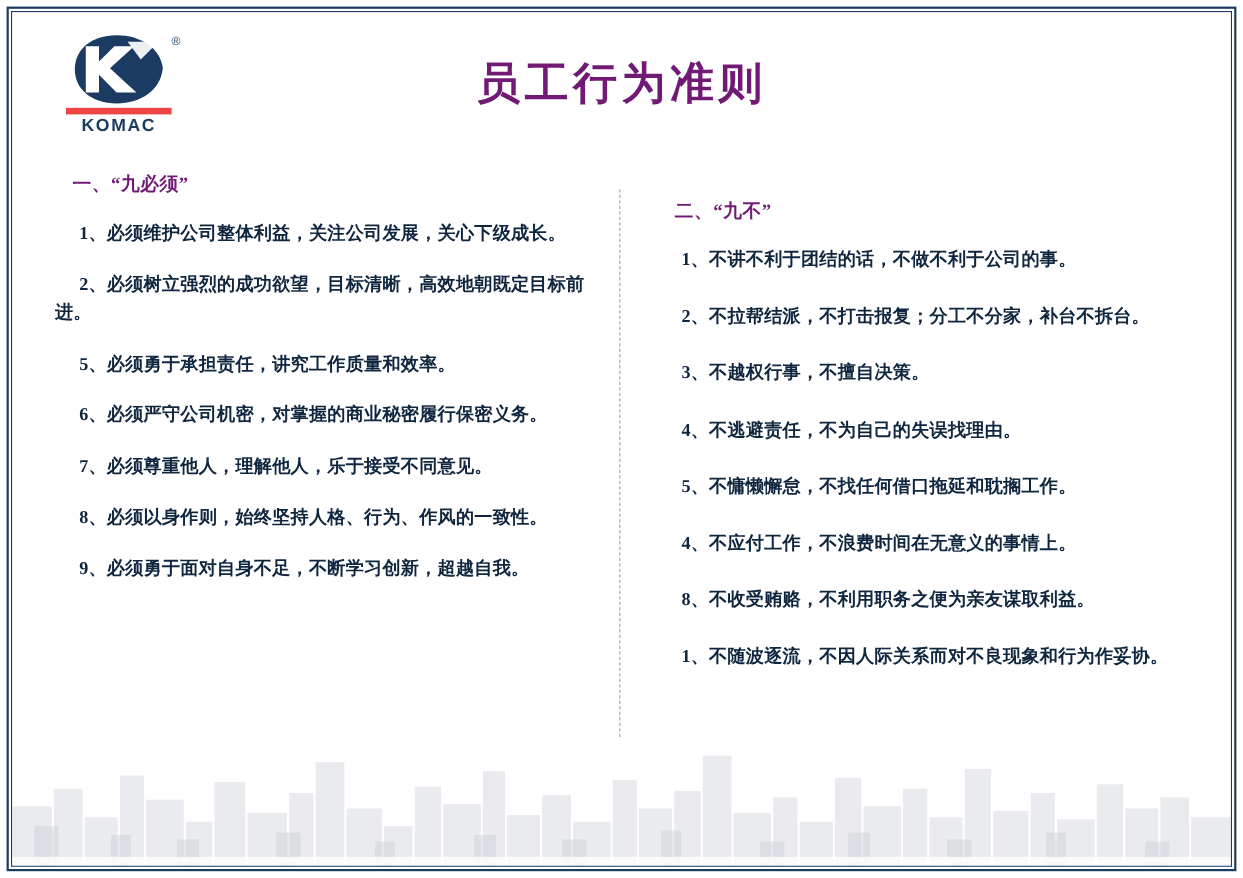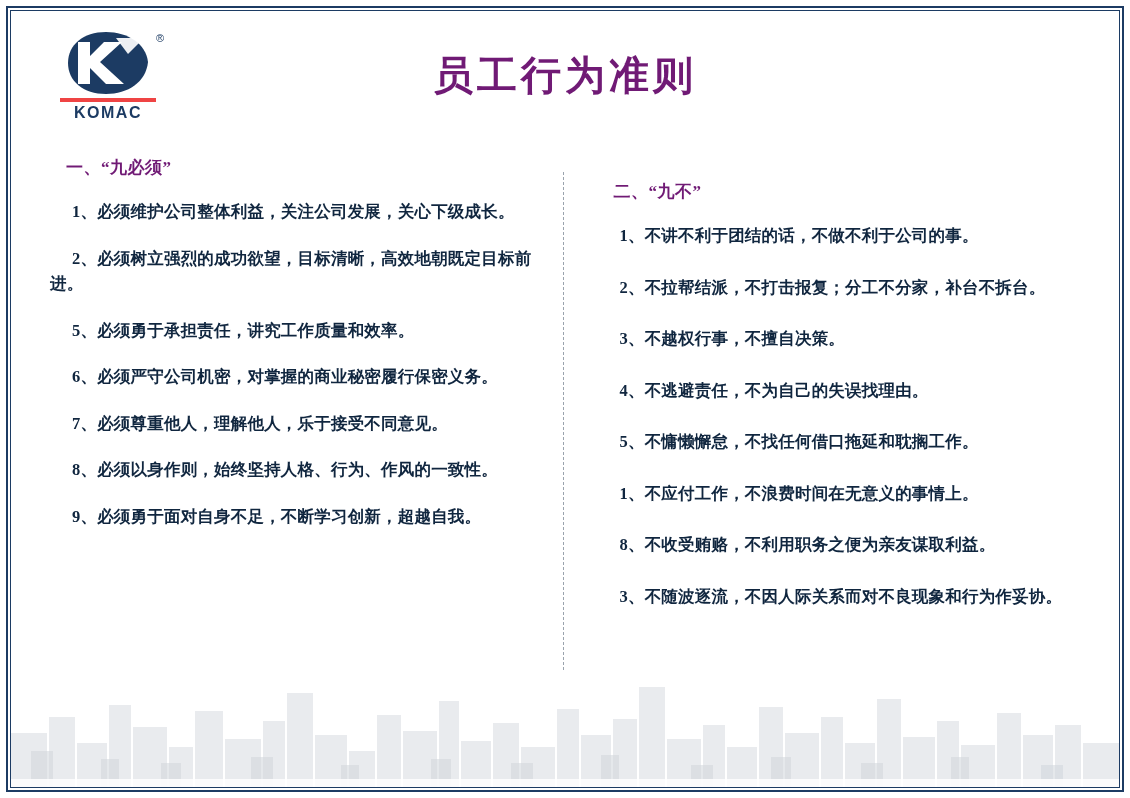--- a/index.html
+++ b/index.html
@@ -73,21 +73,21 @@
     font-family: "Liberation Sans", sans-serif;
   }
   .logo-name {
     margin-top: 2px;
     text-align: center;
     font-family: "Liberation Sans", sans-serif;
     font-size: 16px;
     font-weight: bold;
     letter-spacing: 1.5px;
     color: #1c3b63;
-    border-top: 4px solid #ef4444;
+    border-top: 6px solid #ef4444;
     padding-top: 2px;
     width: 96px;
   }
   .title {
     position: absolute;
     left: 0;
     right: 0;
     top: 26px;
     text-align: center;
     font-size: 40px;
@@ -195,23 +195,23 @@
 
     <div class="divider"></div>
 
     <div class="col col-right">
       <div class="col-head">二、“九不”</div>
       <p class="item">1、不讲不利于团结的话，不做不利于公司的事。</p>
       <p class="item">2、不拉帮结派，不打击报复；分工不分家，补台不拆台。</p>
       <p class="item">3、不越权行事，不擅自决策。</p>
       <p class="item">4、不逃避责任，不为自己的失误找理由。</p>
       <p class="item">5、不慵懒懈怠，不找任何借口拖延和耽搁工作。</p>
-      <p class="item">1、不应付工作，不浪费时间在无意义的事情上。</p>
+      <p class="item">4、不应付工作，不浪费时间在无意义的事情上。</p>
       <p class="item">8、不收受贿赂，不利用职务之便为亲友谋取利益。</p>
-      <p class="item">3、不随波逐流，不因人际关系而对不良现象和行为作妥协。</p>
+      <p class="item">1、不随波逐流，不因人际关系而对不良现象和行为作妥协。</p>
     </div>
   </div>
 
   <div class="skyline">
     <svg width="1108" height="140" viewBox="0 0 1108 140" xmlns="http://www.w3.org/2000/svg">
       <g fill="#ffffff"></g>
       <g fill="#c9ced6" opacity="0.75">
         <rect x="0" y="86" width="36" height="54"></rect>
         <rect x="38" y="70" width="26" height="70"></rect>
         <rect x="66" y="96" width="30" height="44"></rect>

